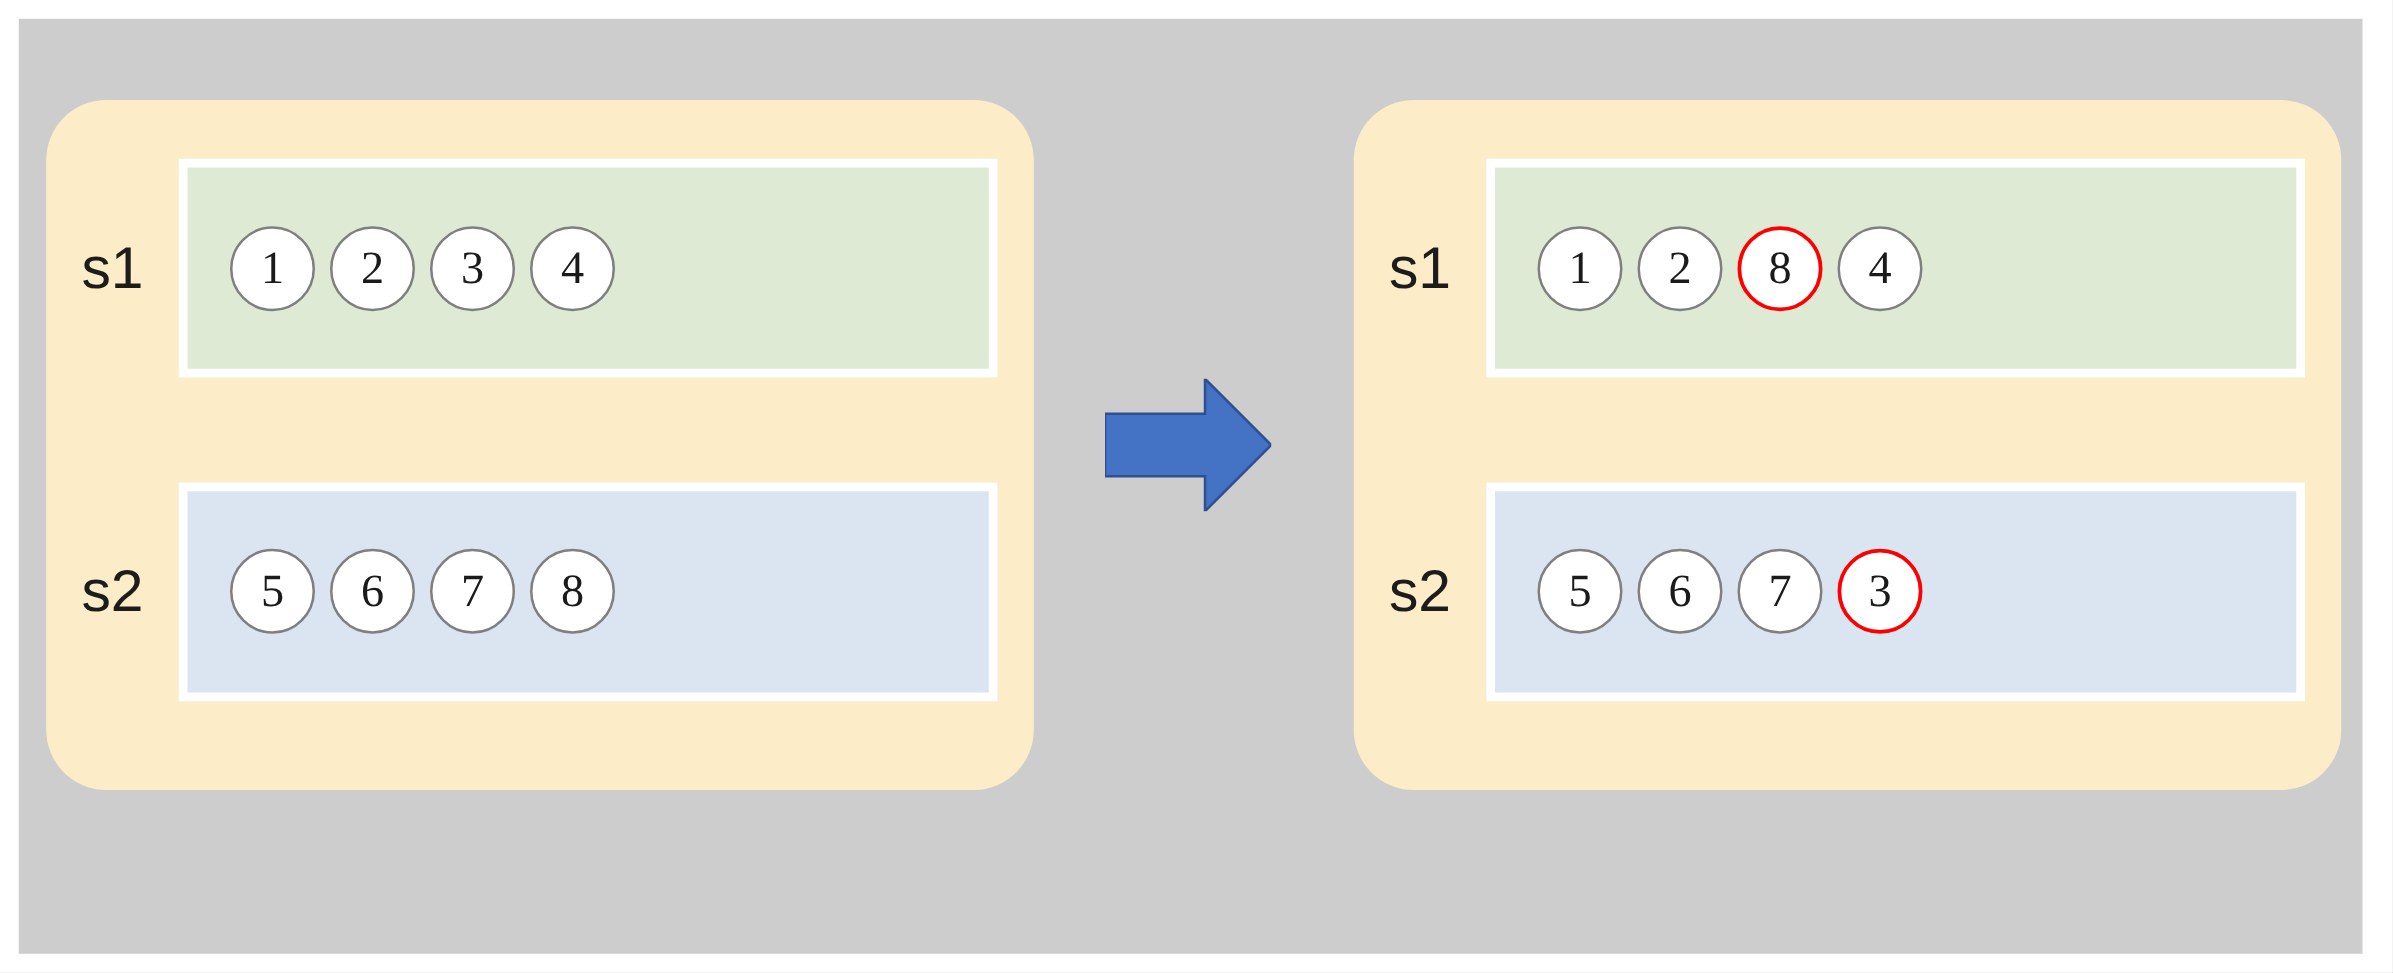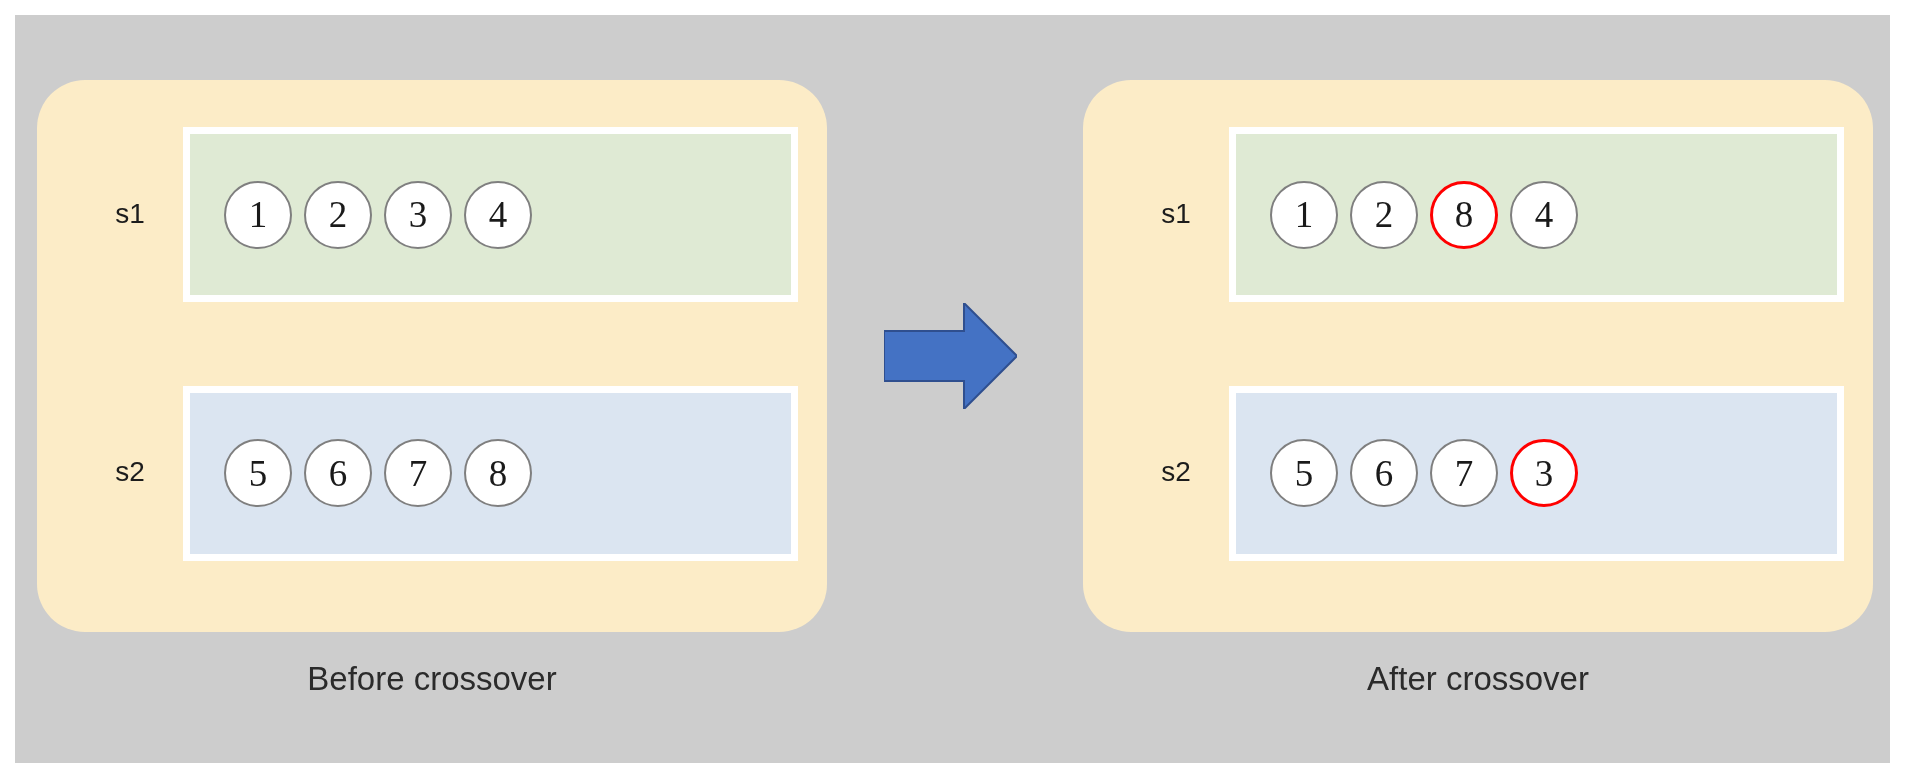--- a/index.html
+++ b/index.html
@@ -38,27 +38,26 @@
     display:flex;
     align-items:center;
   }
   .row-1{ top:47px; left:0; height:175px; width:100%; }
   .row-2{ top:293px; left:0; height:200px; width:100%; }
 
   .row-label{
     width:106px;
     flex:0 0 106px;
     text-align:center;
-    font-size:28px;
+    font-size:47px;
     color:#1c1c1c;
     font-family:"Liberation Sans", sans-serif;
     letter-spacing:0px;
     line-height:1;
     padding-bottom:2px;
-    margin-left:40px;
   }
 
   .gene-box{
     flex:1 1 auto;
     height:175px;
     margin-right:29px;
     box-sizing:border-box;
     border:7px solid #ffffff;
     display:flex;
     align-items:center;
@@ -153,15 +152,13 @@
       <div class="row-label">s2</div>
       <div class="gene-box blue">
         <div class="gene">5</div>
         <div class="gene">6</div>
         <div class="gene">7</div>
         <div class="gene changed">3</div>
       </div>
     </div>
   </div>
 
-  <div class="caption" id="caption-before">Before crossover</div>
-  <div class="caption" id="caption-after">After crossover</div>
 </div>
 
 </body></html>

